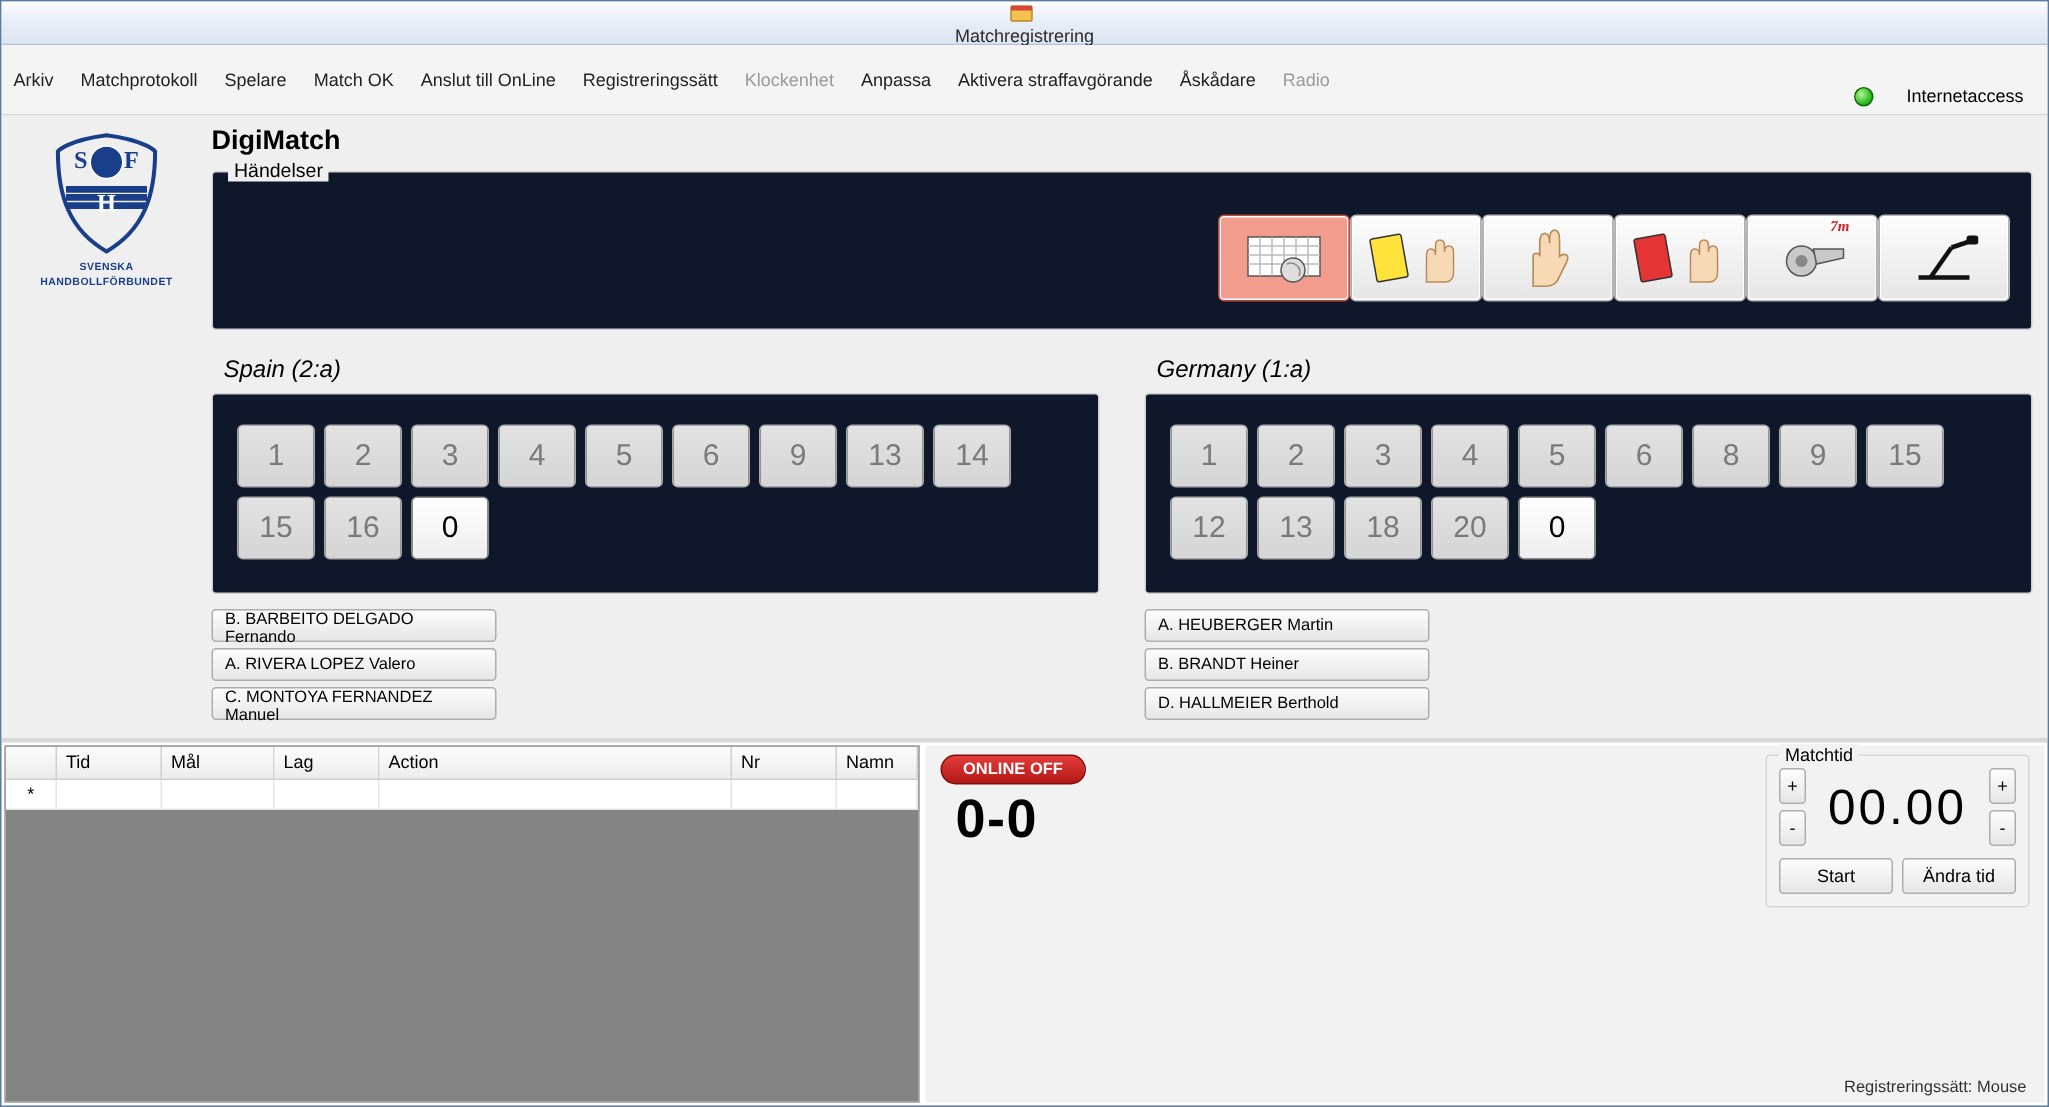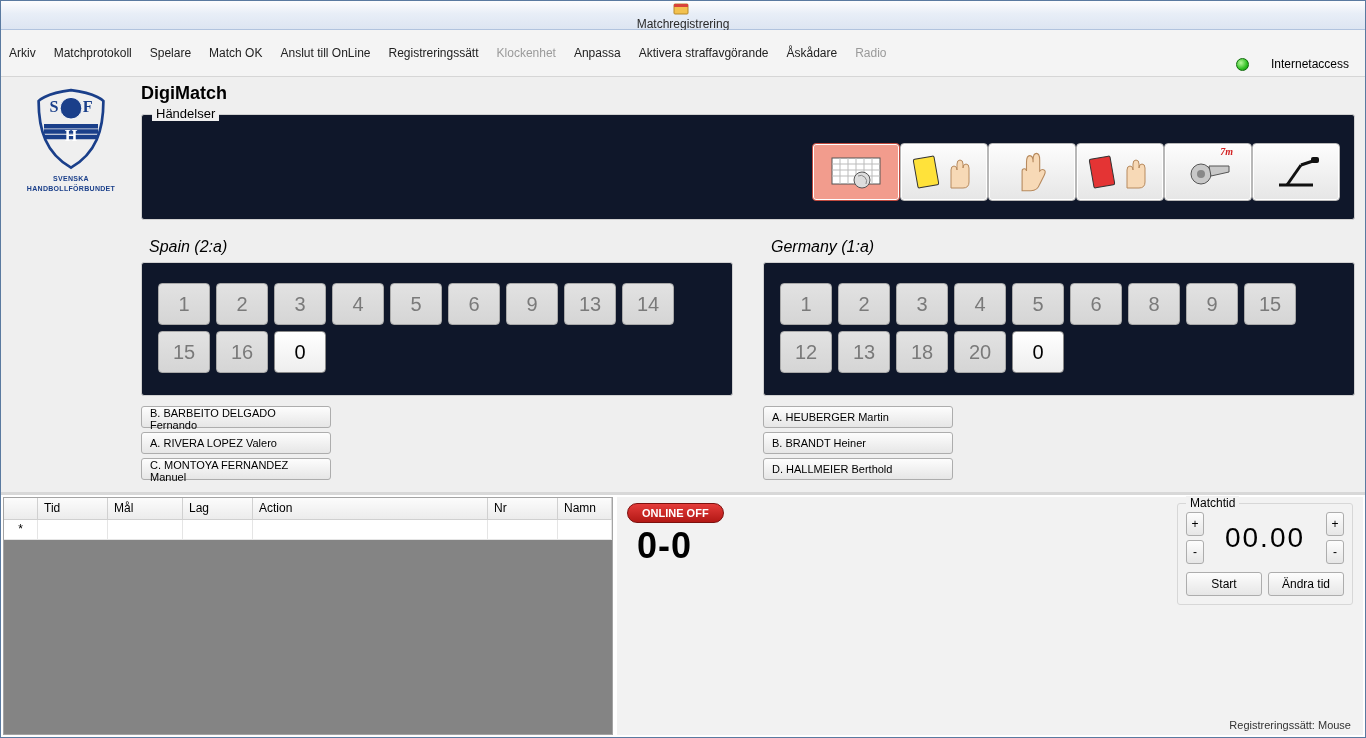--- a/index.html
+++ b/index.html
@@ -68,21 +68,21 @@
   .c-namn{flex:1;}
 
   .right-pane{flex:1;background:#f2f2f2;margin:2px;position:relative;padding:6px 10px;}
   .online-pill{display:inline-block;background:linear-gradient(#e43c3a,#b31815);border:1px solid #7d100e;color:#fff;font-size:11px;font-weight:bold;padding:3px 14px;border-radius:11px;}
   .score{font-size:36px;font-weight:600;margin-top:2px;margin-left:10px;letter-spacing:1px;}
 
   .timebox{position:absolute;right:10px;top:6px;border:1px solid #d7d7d7;border-radius:3px;padding:8px 8px 8px 8px;background:#f2f2f2;}
   .timebox .legend{position:absolute;top:-8px;left:8px;background:#f2f2f2;padding:0 4px;}
   .timebox .row{display:flex;align-items:center;gap:6px;}
   .stepbtn{width:16px;height:22px;border:1px solid #adadad;border-radius:3px;background:linear-gradient(#fdfdfd,#e6e6e6);font-size:12px;line-height:1;display:flex;align-items:center;justify-content:center;}
-  .clock{font-family:"Segoe UI",Arial,sans-serif;font-size:28px;letter-spacing:2px;width:110px;text-align:center;}
+  .clock{font-family:"Segoe UI",Arial,sans-serif;font-size:33px;letter-spacing:2px;width:110px;text-align:center;}
   .timebox .btnrow{display:flex;gap:6px;margin-top:8px;justify-content:flex-end;}
   .timebox .btnrow button{width:76px;height:24px;border:1px solid #adadad;border-radius:3px;background:linear-gradient(#fdfdfd,#e6e6e6);font-size:12px;}
 
   .regmode{position:absolute;right:12px;bottom:4px;font-size:11px;color:#333;}
 
   
   .mini-goal{width:56px;height:36px;}
   .mini-card{width:20px;height:28px;border:1px solid #333;border-radius:2px;transform:rotate(-10deg);margin-right:6px;}
   .mini-card.yellow{background:#ffe23a;}
   .mini-card.red{background:#e43434;}

